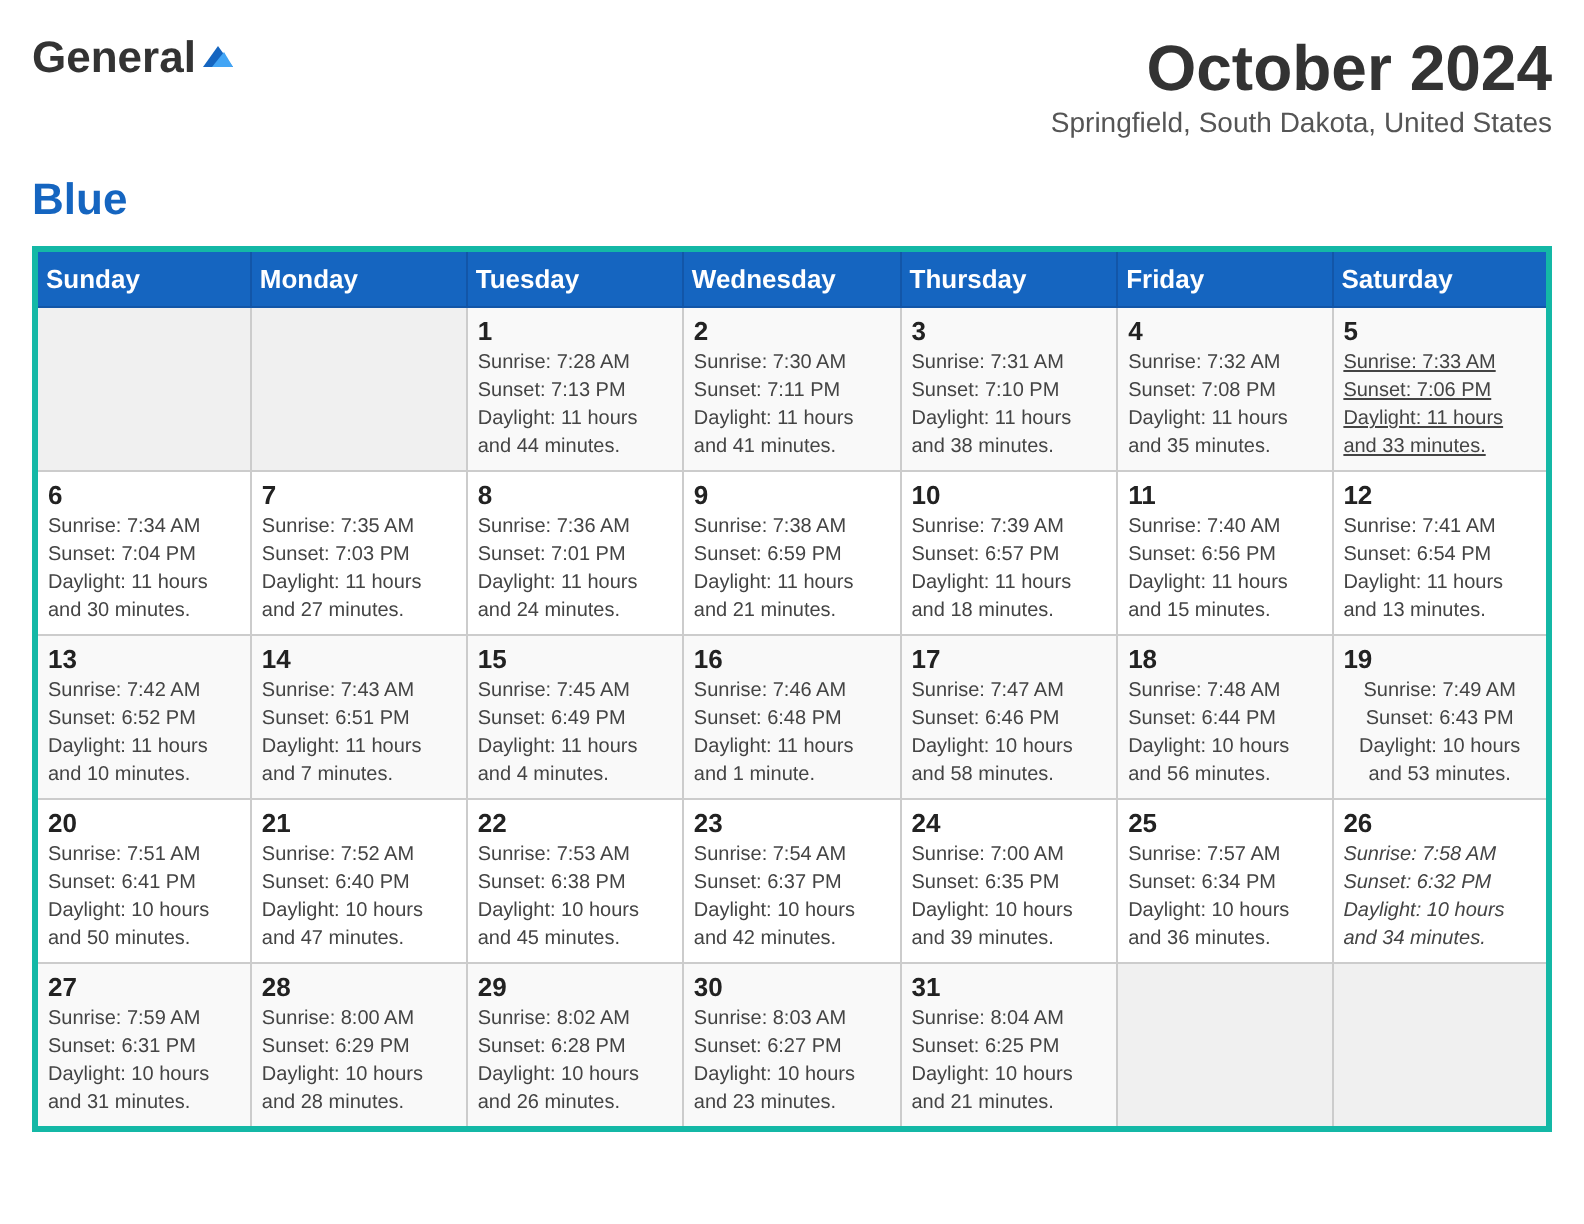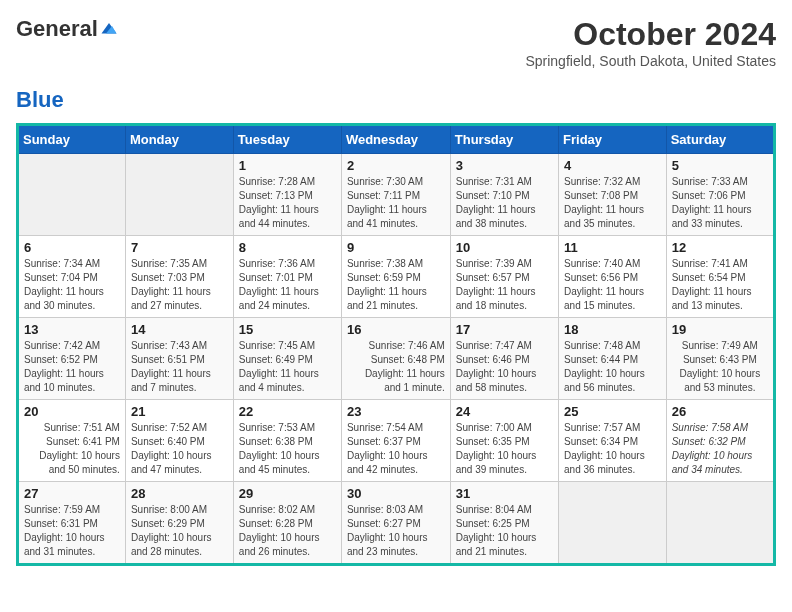--- a/index.html
+++ b/index.html
@@ -154,21 +154,21 @@
 Daylight: 11 hours and 38 minutes.</div>
         </td>
         <td>
           <span class="day-number">4</span>
           <div class="day-info" style="white-space: pre-line;">Sunrise: 7:32 AM
 Sunset: 7:08 PM
 Daylight: 11 hours and 35 minutes.</div>
         </td>
         <td>
           <span class="day-number">5</span>
-          <div class="day-info" style="white-space: pre-line;">Sunrise: 7:33 AM
+          <div class="day-info" style="white-space: pre-line; text-decoration: underline;">Sunrise: 7:33 AM
 Sunset: 7:06 PM
 Daylight: 11 hours and 33 minutes.</div>
         </td>
       </tr>
       <tr>
         <td>
           <span class="day-number">6</span>
           <div class="day-info" style="white-space: pre-line;">Sunrise: 7:34 AM
 Sunset: 7:04 PM
 Daylight: 11 hours and 30 minutes.</div>
@@ -224,21 +224,21 @@
 Daylight: 11 hours and 7 minutes.</div>
         </td>
         <td>
           <span class="day-number">15</span>
           <div class="day-info" style="white-space: pre-line;">Sunrise: 7:45 AM
 Sunset: 6:49 PM
 Daylight: 11 hours and 4 minutes.</div>
         </td>
         <td>
           <span class="day-number">16</span>
-          <div class="day-info" style="white-space: pre-line; text-align: right;">Sunrise: 7:46 AM
+          <div class="day-info" style="white-space: pre-line;">Sunrise: 7:46 AM
 Sunset: 6:48 PM
 Daylight: 11 hours and 1 minute.</div>
         </td>
         <td>
           <span class="day-number">17</span>
           <div class="day-info" style="white-space: pre-line;">Sunrise: 7:47 AM
 Sunset: 6:46 PM
 Daylight: 10 hours and 58 minutes.</div>
         </td>
         <td>
@@ -250,21 +250,21 @@
         <td>
           <span class="day-number">19</span>
           <div class="day-info" style="white-space: pre-line; text-align: center;">Sunrise: 7:49 AM
 Sunset: 6:43 PM
 Daylight: 10 hours and 53 minutes.</div>
         </td>
       </tr>
       <tr>
         <td>
           <span class="day-number">20</span>
-          <div class="day-info" style="white-space: pre-line; text-align: right;">Sunrise: 7:51 AM
+          <div class="day-info" style="white-space: pre-line;">Sunrise: 7:51 AM
 Sunset: 6:41 PM
 Daylight: 10 hours and 50 minutes.</div>
         </td>
         <td>
           <span class="day-number">21</span>
           <div class="day-info" style="white-space: pre-line;">Sunrise: 7:52 AM
 Sunset: 6:40 PM
 Daylight: 10 hours and 47 minutes.</div>
         </td>
         <td>

